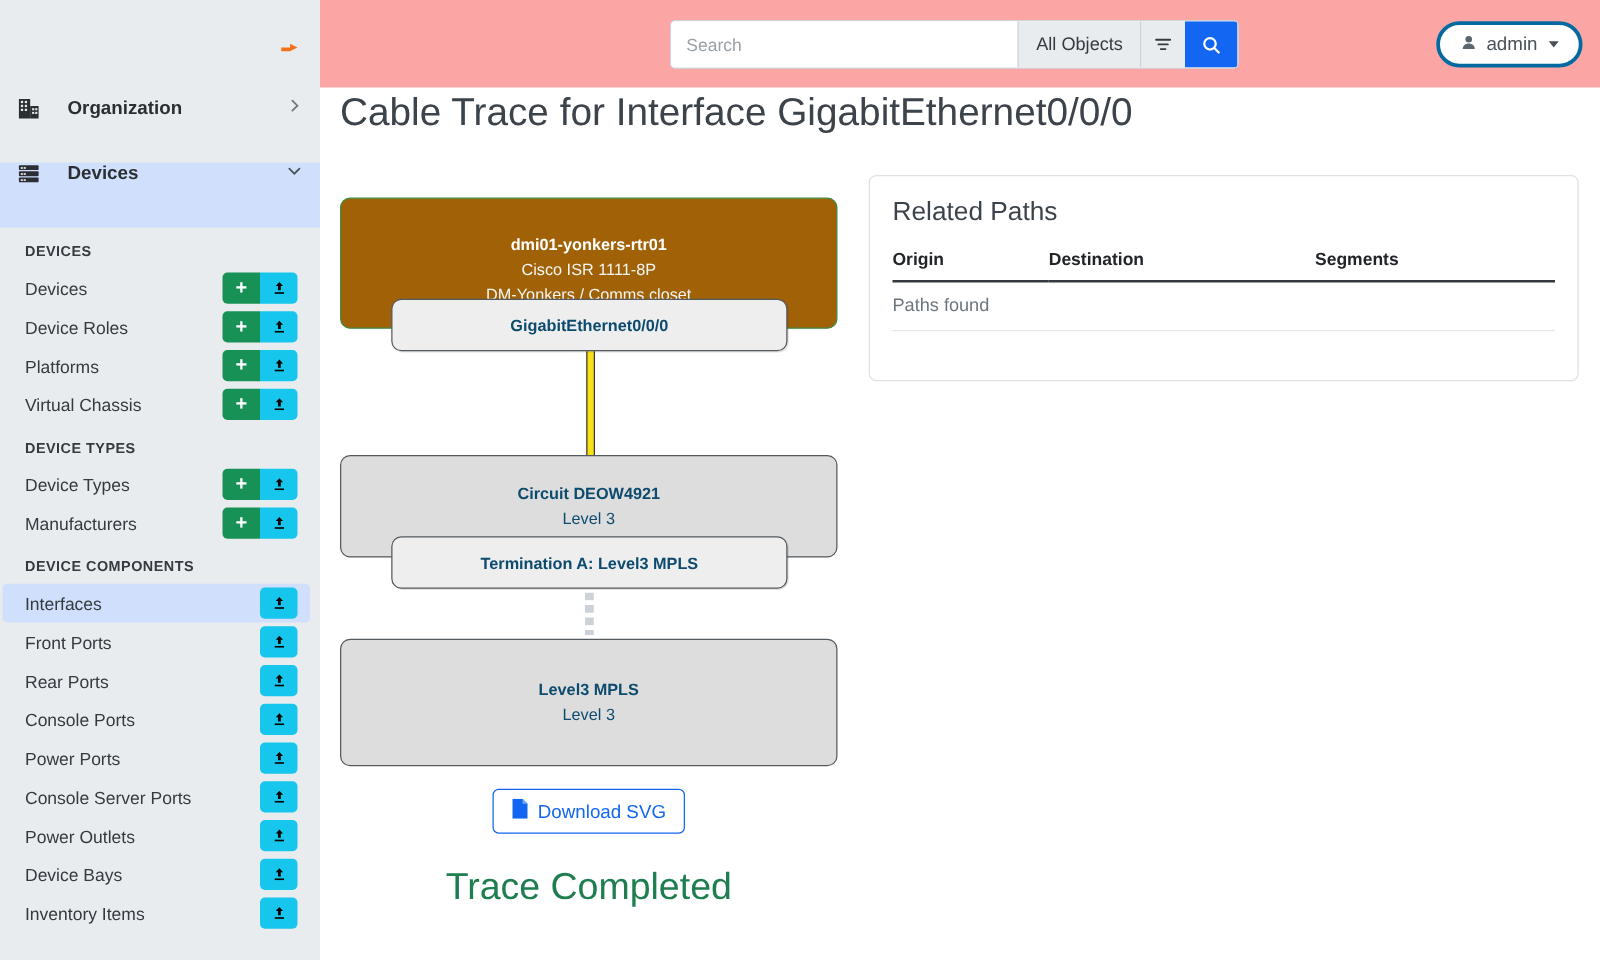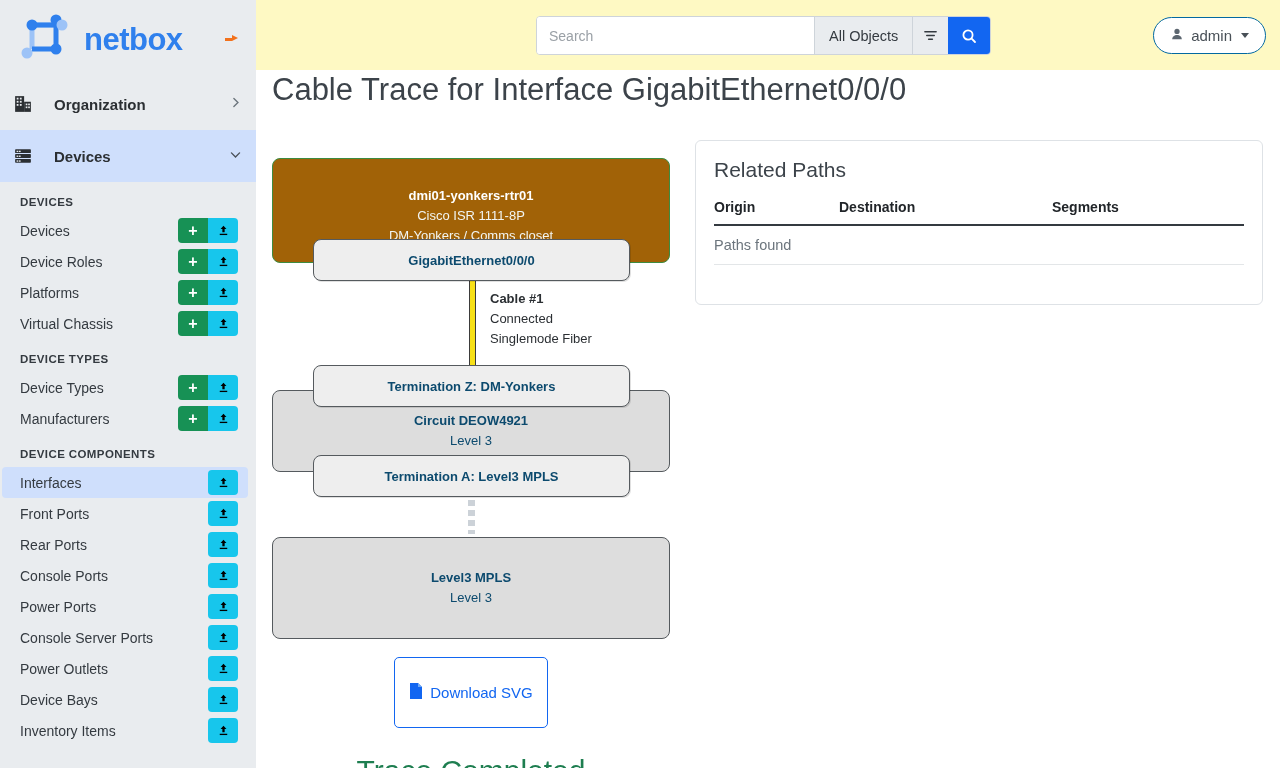--- a/index.html
+++ b/index.html
@@ -25,21 +25,21 @@
     padding: 0 16px 0 18px;
   }
   .brand-logo { display: flex; align-items: center; gap: 8px; }
   .brand-wordmark {
     font-size: 31px; font-weight: 700; color: #2f80ed;
     letter-spacing: -0.5px; line-height: 1;
   }
   .pin-icon { margin-left: auto; color: #f2711c; display:flex; }
 
   .nav-group {
-    display: flex; align-items: center;
+    display: flex; align-items: flex-start;
     height: 52px;
     padding: 0 14px 0 14px;
     font-size: 15px; font-weight: 700; color: #2b2f33;
     cursor: pointer;
   }
   .nav-group .gicon { width: 30px; display:flex; align-items:center; color:#2b2f33; }
   .nav-group .glabel { flex: 1; padding-left: 10px; }
   .nav-group .chev { color: #6c757d; font-size: 13px; }
   .nav-group.active { background: #cfdffc; }
 
@@ -63,21 +63,21 @@
     color: #fff; border: none; cursor: pointer;
     font-size: 13px; line-height: 1;
   }
   .mini-add { background: #179155; border-radius: 4px 0 0 4px; font-size:16px; font-weight:600; }
   .mini-imp { background: #17c6ec; border-radius: 0 4px 4px 0; }
   .mini-imp.solo { border-radius: 4px; }
 
   
   #topbar {
     position: absolute; left: 256px; top: 0; width: 1024px; height: 70px;
-    background: #fef9c3;
+    background: #fca5a5;
   }
   .searchwrap {
     position: absolute; left: 280px; top: 16px;
     display: flex; height: 39px;
     border: 1px solid #ced4da; border-radius: 4px; overflow: hidden;
     background: #fff;
   }
   .searchwrap input {
     width: 277px; border: none; outline: none;
     padding: 0 12px; font-size: 14px; color: #343a40;
@@ -95,21 +95,21 @@
     cursor: pointer; color: #343a40;
   }
   .search-go {
     display: flex; align-items: center; justify-content: center;
     width: 42px; background: #1266f1; color: #fff; cursor: pointer;
   }
   .user-btn {
     position: absolute; right: 14px; top: 17px;
     display: flex; align-items: center; gap: 7px;
     height: 37px; padding: 0 16px;
-    border: 1px solid #0369a1; border-radius: 20px;
+    border: 3px solid #0369a1; border-radius: 20px;
     font-size: 15px; color: #495057; background: #fff; cursor: pointer;
   }
   .caret { border-left: 4px solid transparent; border-right: 4px solid transparent;
            border-top: 5px solid #495057; margin-left: 2px; }
 
   
   #main { position: absolute; left: 256px; top: 70px; width: 1024px; height: 698px; }
   #page-title {
     position: absolute; left: 16px; top: 2px;
     font-size: 31px; font-weight: 400; color: #3c434a; white-space: nowrap;
@@ -186,21 +186,21 @@
   .dash-line {
     position: absolute; left: 196px; top: 3px; width: 7px; height: 34px;
     background-image: linear-gradient(to bottom, #ccd2d8 0 6px, transparent 6px 10px);
     background-size: 7px 10px;
     background-repeat: repeat-y;
   }
 
   .dl-wrap { width: 398px; display:flex; justify-content:center; margin-top: 18px; }
   .dl-btn {
     display: flex; align-items: center; gap: 7px;
-    padding: 25px 14px;
+    padding: 7px 14px;
     border: 1px solid #1266f1; border-radius: 5px;
     color: #1266f1; background: #fff; font-size: 15px; cursor: pointer;
   }
   .trace-status {
     width: 398px; text-align: center;
     margin-top: 26px; font-size: 30px; color: #1e7e50; font-weight: 400;
   }
 
   
   #related {
@@ -223,38 +223,20 @@
   }
   .col-o { width: 125px; }
   .col-d { width: 213px; }
 </style>
 </head>
 <body>
 
 <div id="sidebar">
 
   <div class="brand-row">
-    <div class="brand-logo">
-      <span>
-        <svg width="58" height="52" viewBox="0 0 58 52">
-          <g stroke="#9dc3f7" stroke-width="5" fill="none">
-            <path d="M14 38 L14 14 L38 14"></path>
-          </g>
-          <g stroke="#2f80ed" stroke-width="5" fill="none">
-            <path d="M14 14 L38 14 M38 14 L38 38 M14 38 L38 38"></path>
-          </g>
-          <circle cx="14" cy="14" r="5.5" fill="#2f80ed"></circle>
-          <circle cx="38" cy="9" r="5.5" fill="#2f80ed"></circle>
-          <circle cx="44" cy="14" r="5.5" fill="#9dc3f7"></circle>
-          <circle cx="38" cy="38" r="5.5" fill="#2f80ed"></circle>
-          <circle cx="9" cy="42" r="5.5" fill="#9dc3f7"></circle>
-        </svg>
-      </span>
-      <span class="brand-wordmark">netbox</span>
-    </div>
     <span class="pin-icon">
       <svg width="16" height="16" viewBox="0 0 16 16" fill="#f2711c">
         <path d="M1 7h7v3H1z"></path>
           <path d="M8 4l6 3-6 3z"></path>
       </svg>
     </span>
   </div>
 
   <div id="nav-groups">
       <div class="nav-group">
@@ -520,30 +502,22 @@
       <div class="n2">Cisco ISR 1111-8P</div>
       <div class="n3">DM-Yonkers / Comms closet</div>
     </div>
 
     <div class="node term-node stack-iface">
       <span>GigabitEthernet0/0/0</span>
     </div>
 
     <div class="cable-seg">
       <div class="cable-line"></div>
-      <div class="cable-label">
-        <div class="cl1">Cable #1</div>
-        <div>Connected</div>
-        <div>Singlemode Fiber</div>
-      </div>
-    </div>
-
-    <div class="node term-node stack-termz">
-      <span>Termination Z: DM-Yonkers</span>
-    </div>
+    </div>
+
 
     <div class="node circuit-node stack-circ">
       <div class="n1">Circuit DEOW4921</div>
       <div class="n2">Level 3</div>
     </div>
 
     <div class="node term-node stack-terma">
       <span>Termination A: Level3 MPLS</span>
     </div>
 

